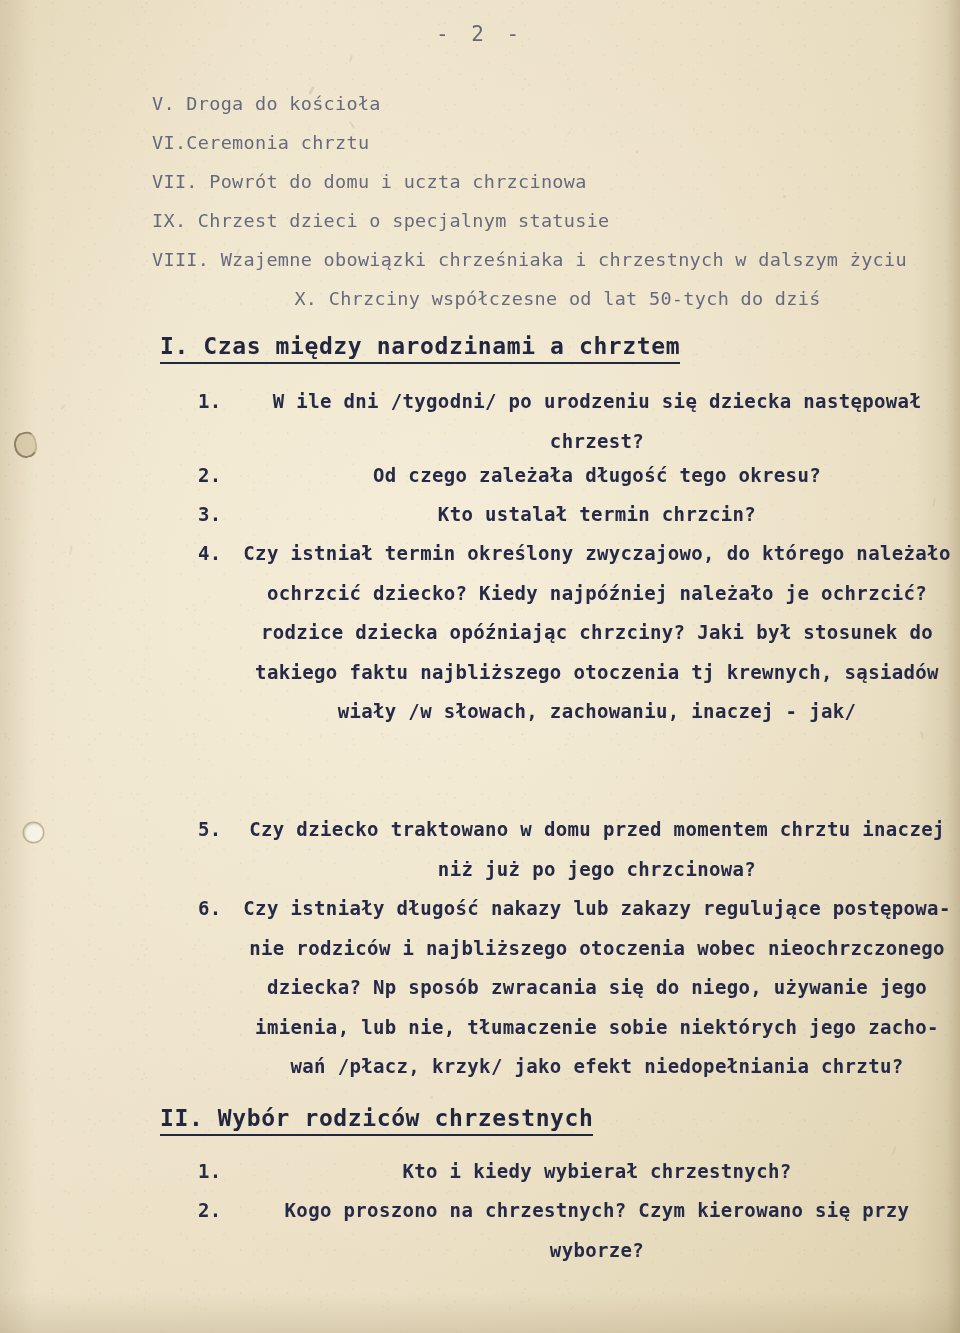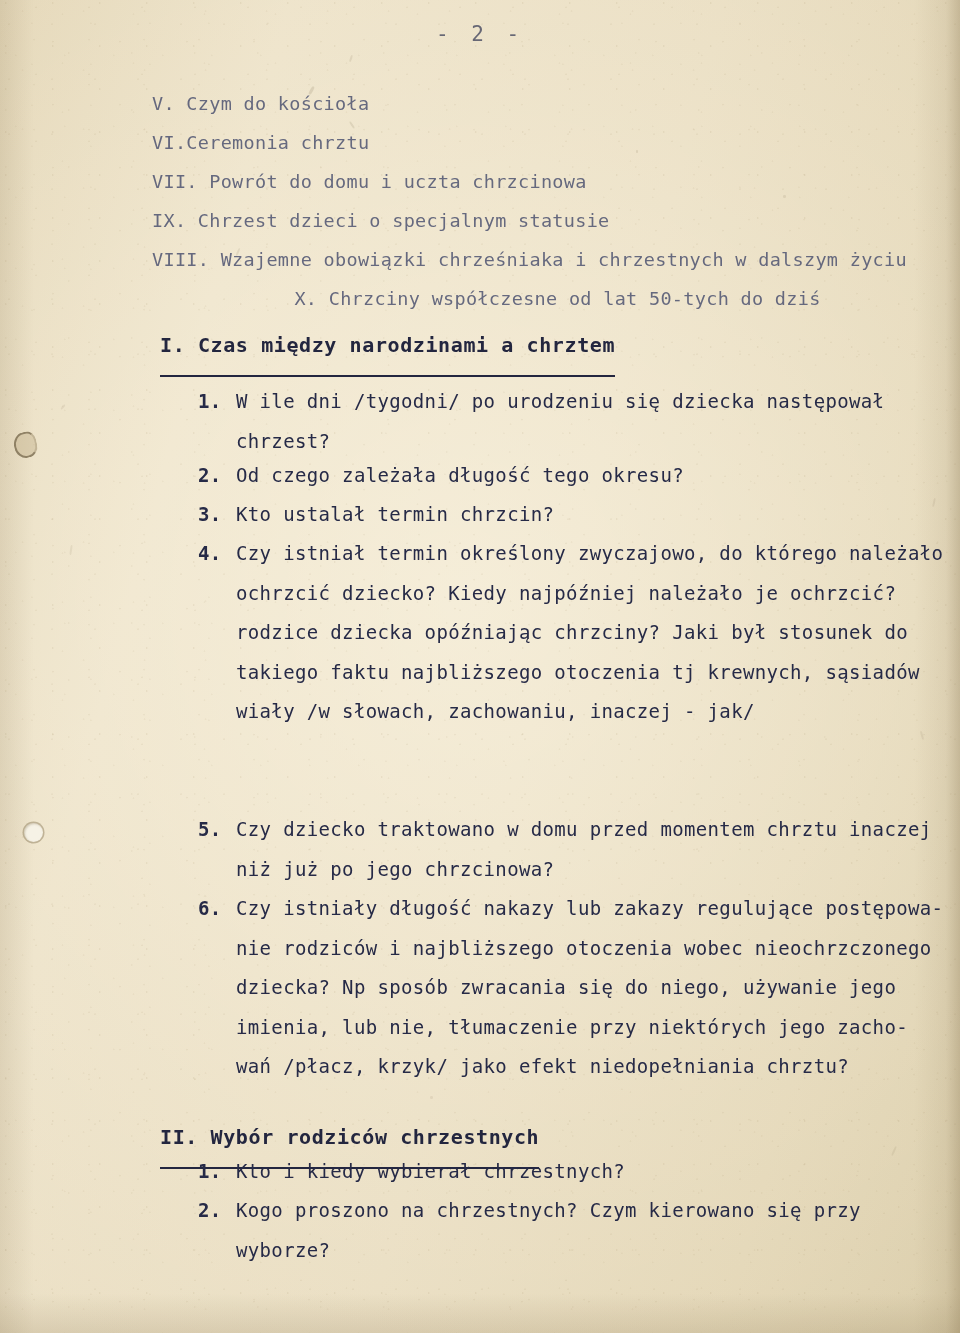--- a/index.html
+++ b/index.html
@@ -85,52 +85,52 @@
     white-space: pre;
     color: #535874;
     opacity: 0.88;
     letter-spacing: 0.3px;
   }
   .toc-line.ind { padding-left: 11px; text-align: center; }
 
   
   .section-heading {
     position: absolute;
-    font-size: 20px;
+    font-size: 23px;
     font-weight: bold;
     letter-spacing: 0.6px;
     color: #23263f;
     white-space: pre;
-    padding-bottom: 18px;
+    padding-bottom: 3px;
     border-bottom: 2.5px solid #23263f;
     display: inline-block;
   }
   #heading-1 { top: 333px; left: 160px; }
-  #heading-2 { top: 1105px; left: 160px; margin-top: 20px; }
+  #heading-2 { top: 1105px; left: 160px; }
 
   
   .qblock {
     position: absolute;
     left: 198px;
     width: 760px;
   }
   .qline {
     display: flex;
     font-size: 19px;
     line-height: 39.5px;
     letter-spacing: 0.35px;
     color: #262a47;
     white-space: pre;
   }
   .qnum {
     width: 38px;
     flex: 0 0 38px;
     font-weight: bold;
   }
-  .qtext { flex: 1 1 auto; font-weight: normal; }
+  .qtext { flex: 1 1 auto; font-weight: bold; text-align: center; }
   .qline.cont .qnum { visibility: hidden; }
 
   
   #hole-top {
     position: absolute;
     left: 14px;
     top: 432px;
     width: 19px;
     height: 22px;
     z-index: 4;
@@ -184,21 +184,21 @@
   <div class="fleck" style="left:430px; top:1096px; width:3px; height:3px; opacity:.30;"></div>
 
   <div id="hole-top"></div>
   <div id="hole-bottom"></div>
 
   <div class="content">
 
     <div id="page-number">-  2  -</div>
 
     <div id="toc">
-      <div class="toc-line">V. Czym do kościoła</div>
+      <div class="toc-line">V. Droga do kościoła</div>
       <div class="toc-line">VI.Ceremonia chrztu</div>
       <div class="toc-line">VII. Powrót do domu i uczta chrzcinowa</div>
       <div class="toc-line">IX. Chrzest dzieci o specjalnym statusie</div>
       <div class="toc-line">VIII. Wzajemne obowiązki chrześniaka i chrzestnych w dalszym życiu</div>
       <div class="toc-line ind">X. Chrzciny współczesne od lat 50-tych do dziś</div>
     </div>
 
     <div class="section-heading" id="heading-1">I. Czas między narodzinami a chrztem</div>
 
     <div class="qblock" style="top:382px;">
@@ -268,21 +268,21 @@
       <div class="qline cont">
         <span class="qnum">.</span>
         <span class="qtext">nie rodziców i najbliższego otoczenia wobec nieochrzczonego</span>
       </div>
       <div class="qline cont">
         <span class="qnum">.</span>
         <span class="qtext">dziecka? Np sposób zwracania się do niego, używanie jego</span>
       </div>
       <div class="qline cont">
         <span class="qnum">.</span>
-        <span class="qtext">imienia, lub nie, tłumaczenie przy niektórych jego zacho-</span>
+        <span class="qtext">imienia, lub nie, tłumaczenie sobie niektórych jego zacho-</span>
       </div>
       <div class="qline cont">
         <span class="qnum">.</span>
         <span class="qtext">wań /płacz, krzyk/ jako efekt niedopełniania chrztu?</span>
       </div>
     </div>
 
     <div class="section-heading" id="heading-2">II. Wybór rodziców chrzestnych</div>
 
     <div class="qblock" style="top:1152px;">

